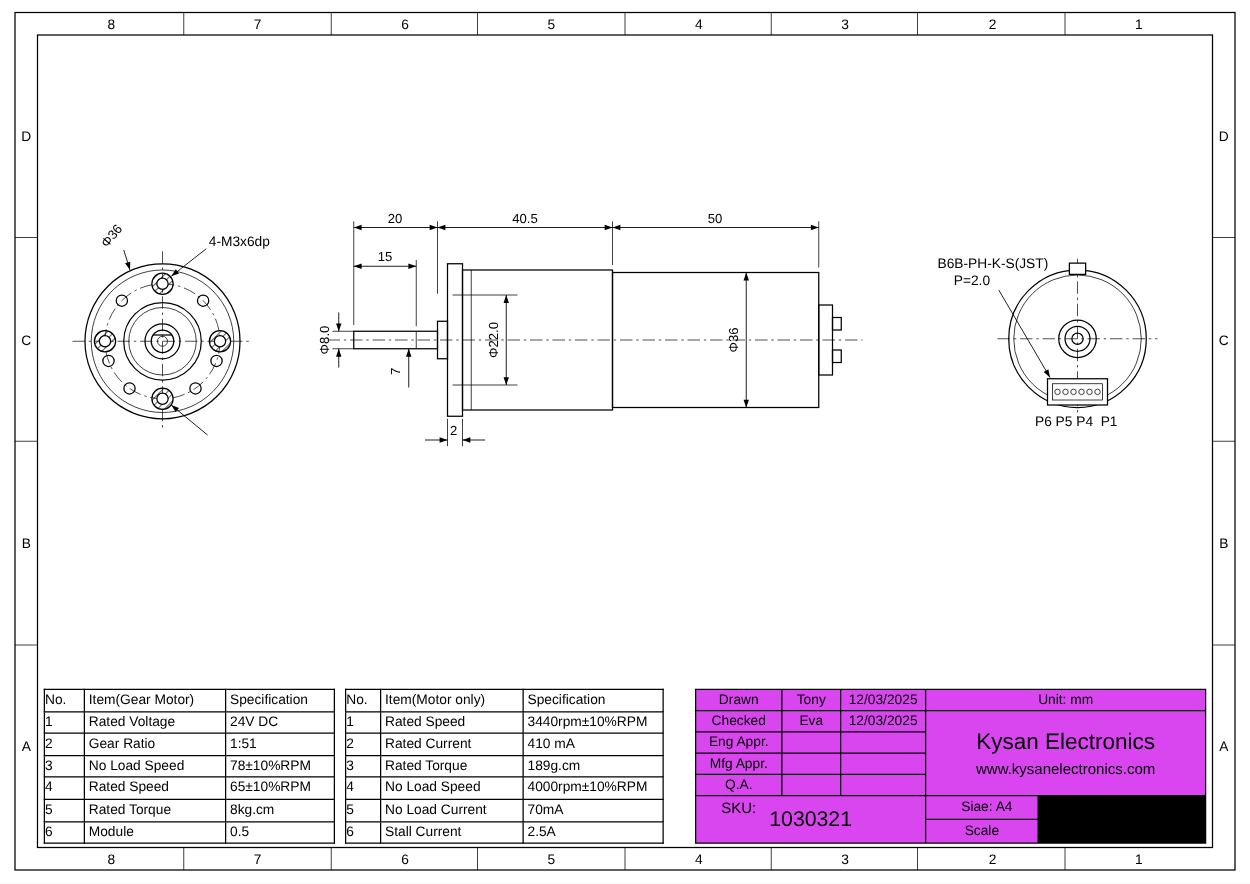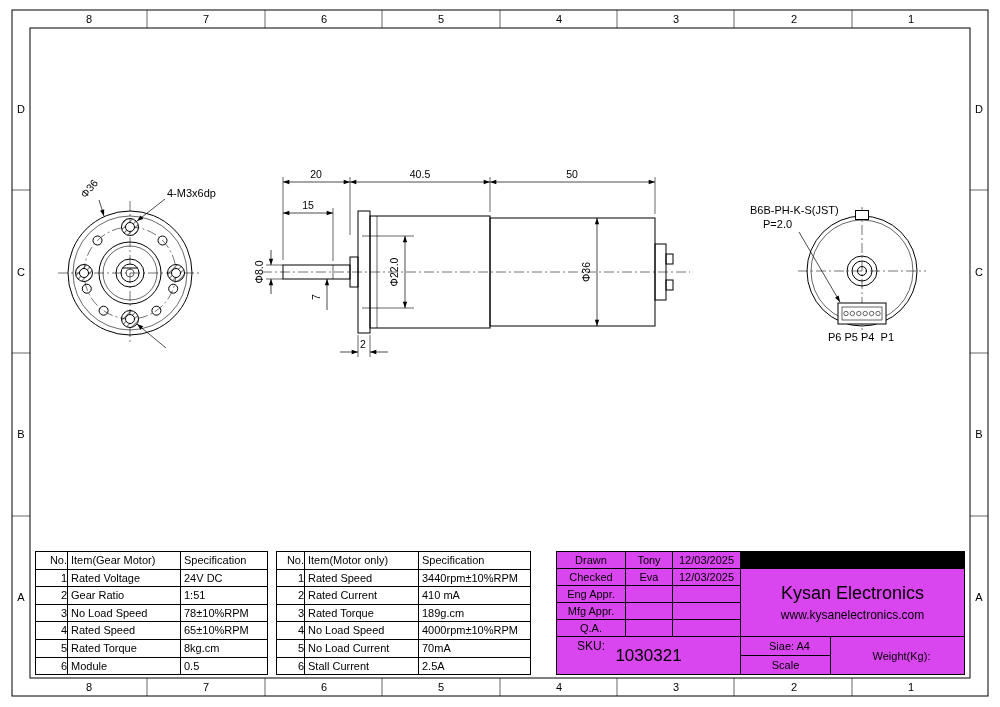--- a/index.html
+++ b/index.html
@@ -14,21 +14,21 @@
   .wf{fill:#fff;stroke:#000;stroke-width:1}
   .hatched{fill:url(#hatch);stroke:#000;stroke-width:1}
   .txt{font-size:11px;fill:#000;stroke:none}
   .dimtxt{font-size:10.5px;fill:#000;stroke:none}
   .gl{font-size:11px;fill:#000;stroke:none;text-anchor:middle}
   #arrP{fill:#000;stroke:none}
   
   .spec{position:absolute;border-collapse:collapse;font-size:11px;table-layout:fixed}
   .spec td{border:1px solid #000;height:16.6px;line-height:16.6px;padding:0 3px;
            white-space:nowrap;overflow:hidden}
-  .spec td.c{text-align:right;padding:0}
+  .spec td.c{text-align:left;padding:0}
   #table-gear{left:35px;top:551px}
   #table-motor{left:276px;top:551px}
   
   #title-block{position:absolute;left:556px;top:551px;width:409px;height:124px;
     background:#000;display:grid;box-sizing:border-box;padding:1px;gap:1px;
     grid-template-columns:68px 46px 67px 89px 1fr;
     grid-template-rows:16px 16px 16px 16px 16px 18px 1fr}
   #title-block>div{background:#d946ef;display:flex;align-items:center;justify-content:center;
     font-size:11px;overflow:hidden;white-space:nowrap}
   .tb-unit{grid-column:4/6;grid-row:1;font-size:12px}
@@ -334,29 +334,29 @@
   <div style="grid-column:1;grid-row:3">Eng Appr.</div>
   <div style="grid-column:2;grid-row:3"></div>
   <div style="grid-column:3;grid-row:3"></div>
   <div style="grid-column:1;grid-row:4">Mfg Appr.</div>
   <div style="grid-column:2;grid-row:4"></div>
   <div style="grid-column:3;grid-row:4"></div>
   <div style="grid-column:1;grid-row:5">Q.A.</div>
   <div style="grid-column:2;grid-row:5"></div>
   <div style="grid-column:3;grid-row:5"></div>
 
+  <div class="tb-unit">Unit: mm</div>
 
   <div class="tb-company">
     <div class="co">Kysan Electronics</div>
     <div class="web">www.kysanelectronics.com</div>
   </div>
 
   <div class="tb-sku">
     <span class="sku-label">SKU:</span>
     <span class="sku-value">1030321</span>
   </div>
 
   <div class="tb-size">Siae: A4</div>
   <div class="tb-scale">Scale</div>
-  <div class="tb-weight">Weight(Kg):</div>
 </div>
 
 </div>
 
 </body></html>

